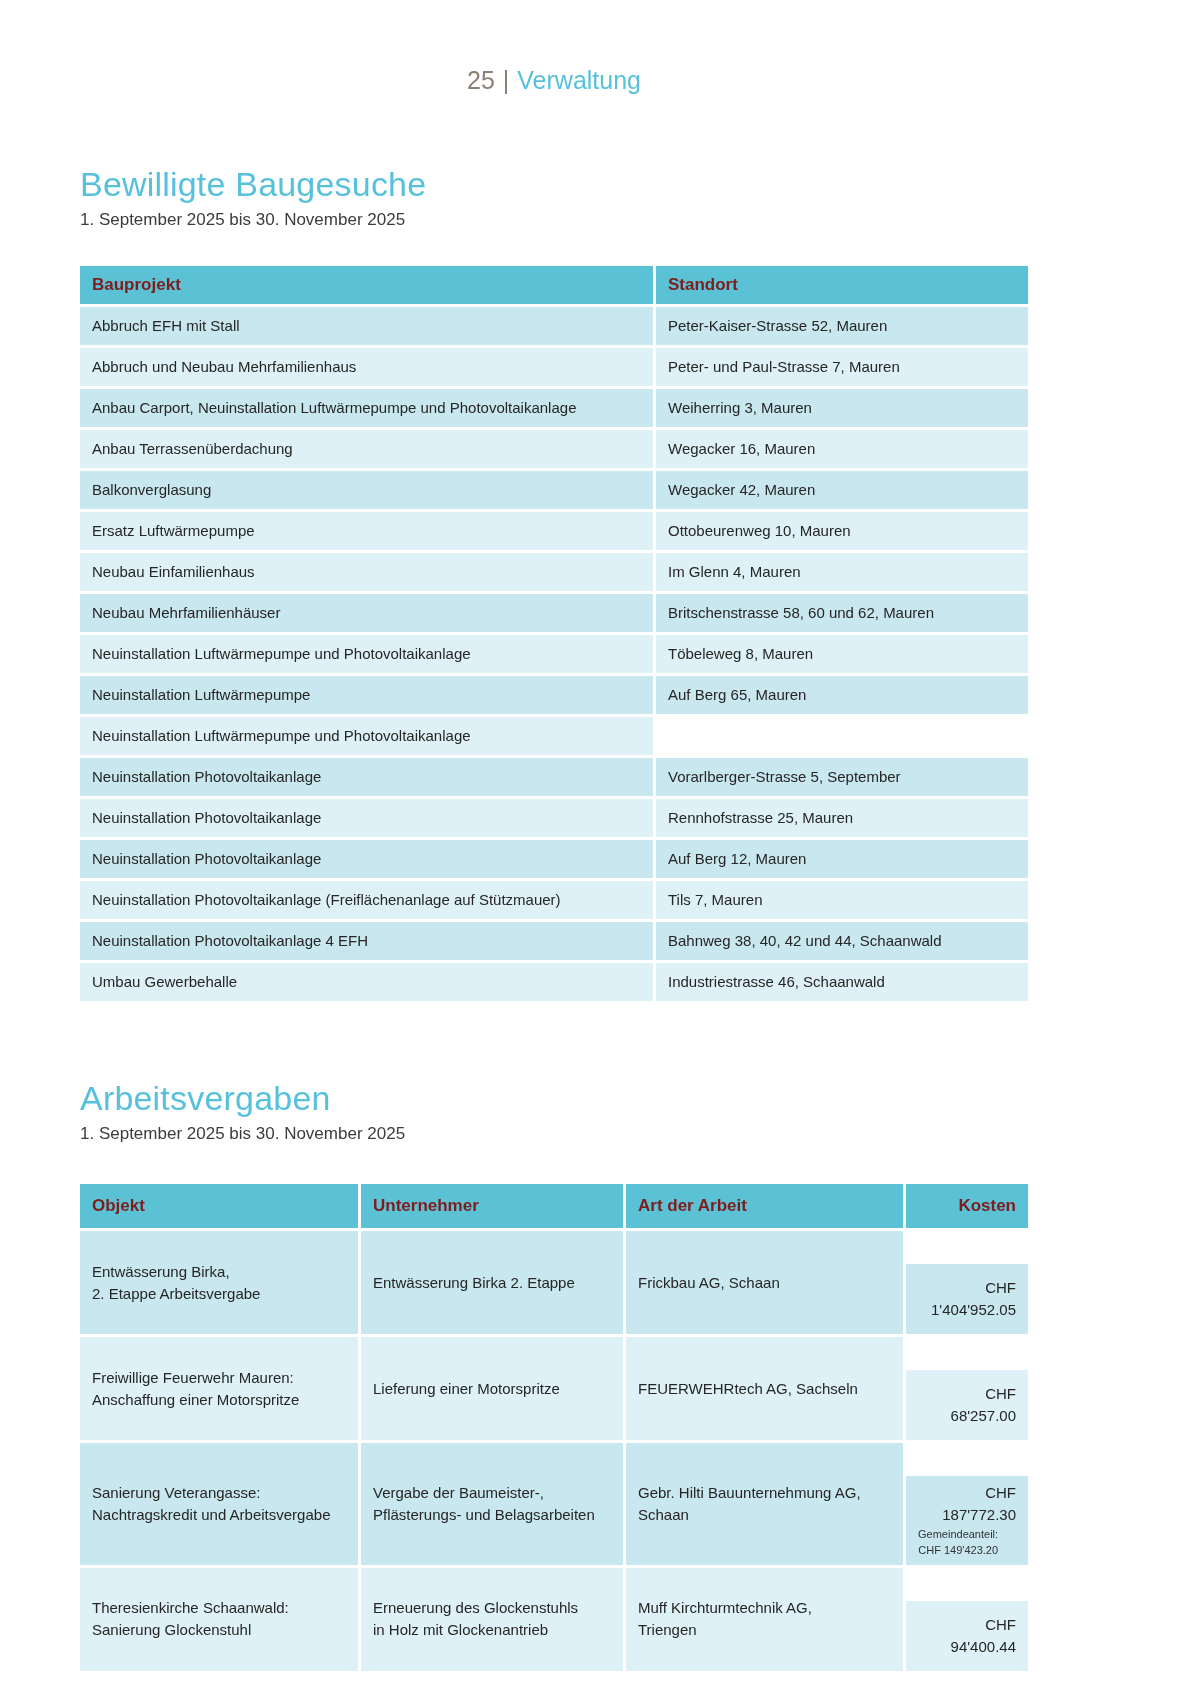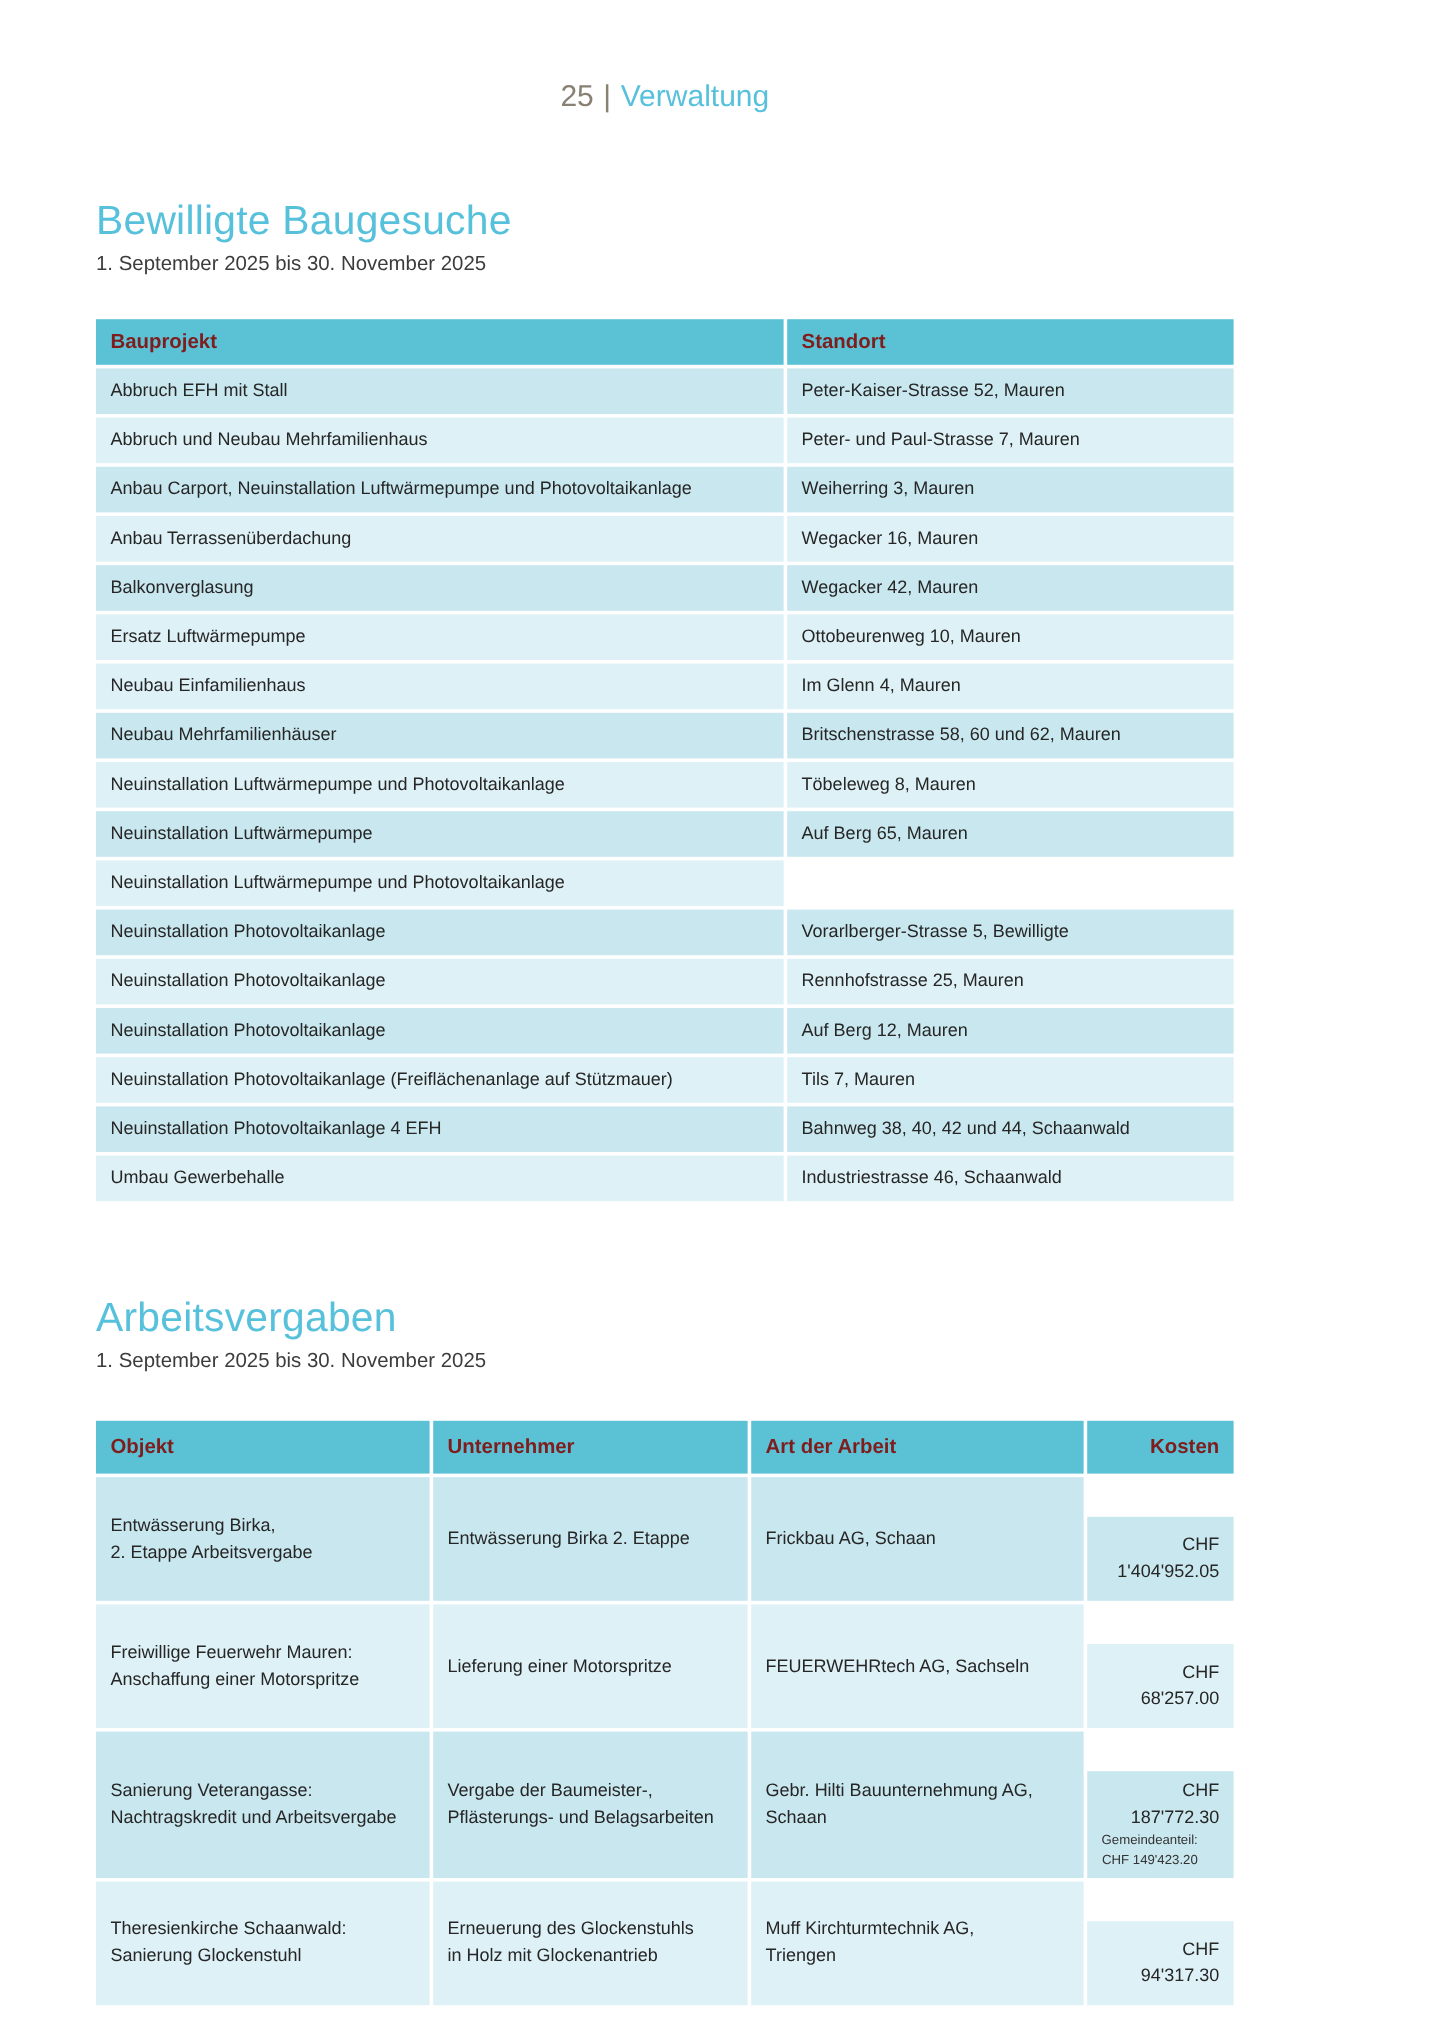--- a/index.html
+++ b/index.html
@@ -176,21 +176,21 @@
     </div>
     <div class="trow row-dark">
       <div class="td">Neuinstallation Luftwärmepumpe</div>
       <div class="td">Auf Berg 65, Mauren</div>
     </div>
     <div class="trow row-light">
       <div class="td">Neuinstallation Luftwärmepumpe und Photovoltaikanlage</div>
     </div>
     <div class="trow row-dark">
       <div class="td">Neuinstallation Photovoltaikanlage</div>
-      <div class="td">Vorarlberger-Strasse 5, Bewilligte</div>
+      <div class="td">Vorarlberger-Strasse 5, September</div>
     </div>
     <div class="trow row-light">
       <div class="td">Neuinstallation Photovoltaikanlage</div>
       <div class="td">Rennhofstrasse 25, Mauren</div>
     </div>
     <div class="trow row-dark">
       <div class="td">Neuinstallation Photovoltaikanlage</div>
       <div class="td">Auf Berg 12, Mauren</div>
     </div>
     <div class="trow row-light">
@@ -257,21 +257,21 @@
     </div>
 
     <div class="trow row-light">
       <div class="td">Theresienkirche Schaanwald:
 Sanierung Glockenstuhl</div>
       <div class="td">Erneuerung des Glockenstuhls
 in Holz mit Glockenantrieb</div>
       <div class="td">Muff Kirchturmtechnik AG,
 Triengen</div>
       <div class="td td-kosten">
-        <span>CHF 94'317.30</span>
+        <span>CHF 94'400.44</span>
         <span class="kosten-note"></span>
       </div>
     </div>
   </div>
 </section>
 
 <div class="page-footer content">
   <span class="footer-brand">muron</span>
   <span class="footer-issue">226</span>
   <span class="footer-bullet"></span>

